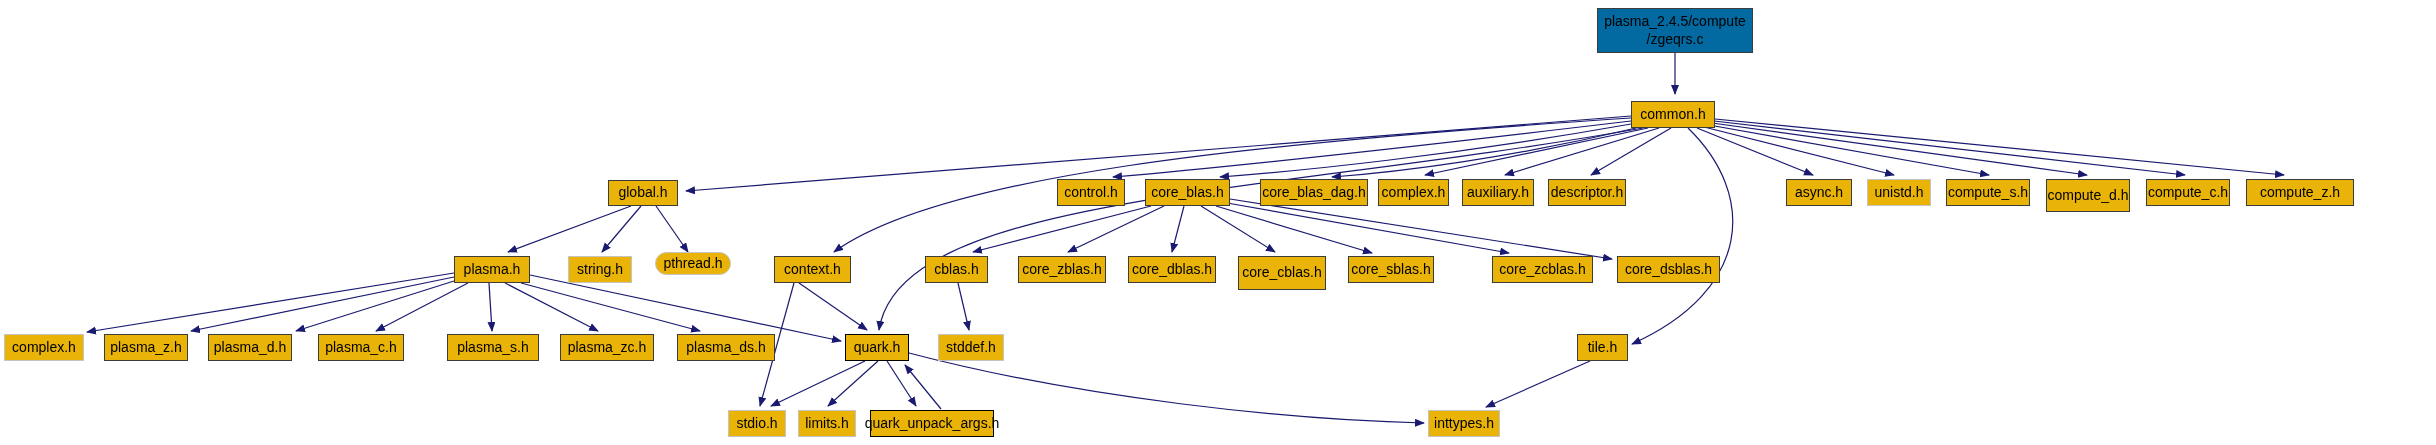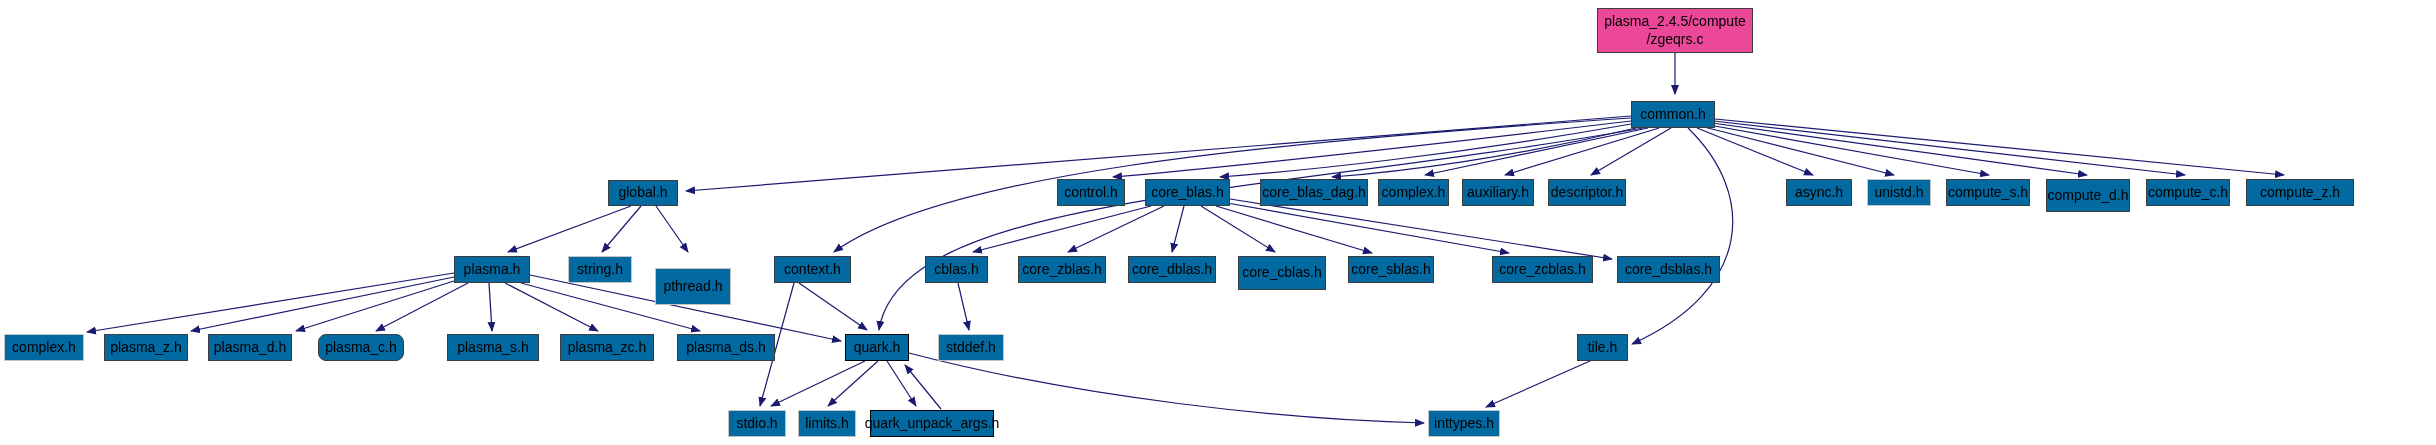--- a/index.html
+++ b/index.html
@@ -11,30 +11,30 @@
     color:#000;
     background:#fff;
     overflow:hidden;
   }
   #edges{position:absolute;left:0;top:0;width:2436px;height:445px;}
   .edge{fill:none;stroke:#1a1a70;stroke-width:1.2px;}
   .node{
     position:absolute;
     display:flex;align-items:center;justify-content:center;
     text-align:center;
-    background:#0369a1;
+    background:#eab308;
     border:1.2px solid #3c3c3c;
     box-sizing:border-box;
     white-space:pre-line;
     line-height:1.25;
     padding:0 4px;
     cursor:pointer;
   }
   .node.external{border-color:#c4c4c4;cursor:default;}
-  .node.source{background:#ec4899;border:1.6px solid #3c3c3c;cursor:default;}
+  .node.source{background:#0369a1;border:1.6px solid #3c3c3c;cursor:default;}
   .node.emph{border:1.9px solid #000;}
 </style>
 </head>
 <body>
 
 <div id="graph">
   <svg id="edges" width="2436" height="445" viewBox="0 0 2436 445">
     <defs>
       <marker id="arrow" markerUnits="userSpaceOnUse" markerWidth="12" markerHeight="9" refX="9" refY="4" orient="auto">
         <path d="M0,0 L10,4 L0,8 z" fill="#1a1a70"></path>
@@ -96,33 +96,33 @@
     <div class="node internal" style="left: 1462px; top: 179px; width: 72px; height: 27px;">auxiliary.h</div>
     <div class="node internal" style="left: 1548px; top: 179px; width: 78px; height: 27px;">descriptor.h</div>
     <div class="node internal" style="left: 1786px; top: 179px; width: 66px; height: 27px;">async.h</div>
     <div class="node external" style="left: 1867px; top: 179px; width: 64px; height: 27px;">unistd.h</div>
     <div class="node internal" style="left: 1946px; top: 179px; width: 84px; height: 27px;">compute_s.h</div>
     <div class="node internal" style="left: 2046px; top: 179px; width: 84px; height: 33px;">compute_d.h</div>
     <div class="node internal" style="left: 2146px; top: 179px; width: 84px; height: 27px;">compute_c.h</div>
     <div class="node internal" style="left: 2246px; top: 179px; width: 108px; height: 27px;">compute_z.h</div>
     <div class="node internal" style="left: 454px; top: 256px; width: 76px; height: 27px;">plasma.h</div>
     <div class="node external" style="left: 568px; top: 256px; width: 64px; height: 27px;">string.h</div>
-    <div class="node external" style="left: 655px; top: 268px; width: 76px; height: 37px;">pthread.h</div>
+    <div class="node external" style="left: 655px; top: 252px; width: 76px; height: 23px; border-radius: 13px;">pthread.h</div>
     <div class="node internal" style="left: 774px; top: 256px; width: 77px; height: 27px;">context.h</div>
     <div class="node internal" style="left: 925px; top: 256px; width: 63px; height: 27px;">cblas.h</div>
     <div class="node internal" style="left: 1018px; top: 256px; width: 88px; height: 27px;">core_zblas.h</div>
     <div class="node internal" style="left: 1128px; top: 256px; width: 88px; height: 27px;">core_dblas.h</div>
     <div class="node internal" style="left: 1238px; top: 256px; width: 88px; height: 34px;">core_cblas.h</div>
     <div class="node internal" style="left: 1348px; top: 256px; width: 86px; height: 27px;">core_sblas.h</div>
     <div class="node internal" style="left: 1492px; top: 256px; width: 101px; height: 27px;">core_zcblas.h</div>
     <div class="node internal" style="left: 1617px; top: 256px; width: 103px; height: 27px;">core_dsblas.h</div>
     <div class="node external" style="left: 4px; top: 334px; width: 80px; height: 27px;">complex.h</div>
     <div class="node internal" style="left: 104px; top: 334px; width: 84px; height: 27px;">plasma_z.h</div>
     <div class="node internal" style="left: 208px; top: 334px; width: 84px; height: 27px;">plasma_d.h</div>
-    <div class="node internal" style="left: 318px; top: 334px; width: 86px; height: 27px; border-radius: 8px;">plasma_c.h</div>
+    <div class="node internal" style="left: 318px; top: 334px; width: 86px; height: 27px;">plasma_c.h</div>
     <div class="node internal" style="left: 447px; top: 334px; width: 92px; height: 27px;">plasma_s.h</div>
     <div class="node internal" style="left: 560px; top: 334px; width: 94px; height: 27px;">plasma_zc.h</div>
     <div class="node internal" style="left: 677px; top: 334px; width: 98px; height: 27px;">plasma_ds.h</div>
     <div class="node emph" style="left: 845px; top: 334px; width: 64px; height: 27px;">quark.h</div>
     <div class="node external" style="left: 938px; top: 334px; width: 66px; height: 27px;">stddef.h</div>
     <div class="node internal" style="left: 1577px; top: 334px; width: 51px; height: 27px;">tile.h</div>
     <div class="node external" style="left: 728px; top: 410px; width: 58px; height: 27px;">stdio.h</div>
     <div class="node external" style="left: 798px; top: 410px; width: 58px; height: 27px;">limits.h</div>
     <div class="node emph" style="left: 870px; top: 410px; width: 124px; height: 27px;">quark_unpack_args.h</div>
     <div class="node external" style="left: 1428px; top: 410px; width: 72px; height: 27px;">inttypes.h</div>

